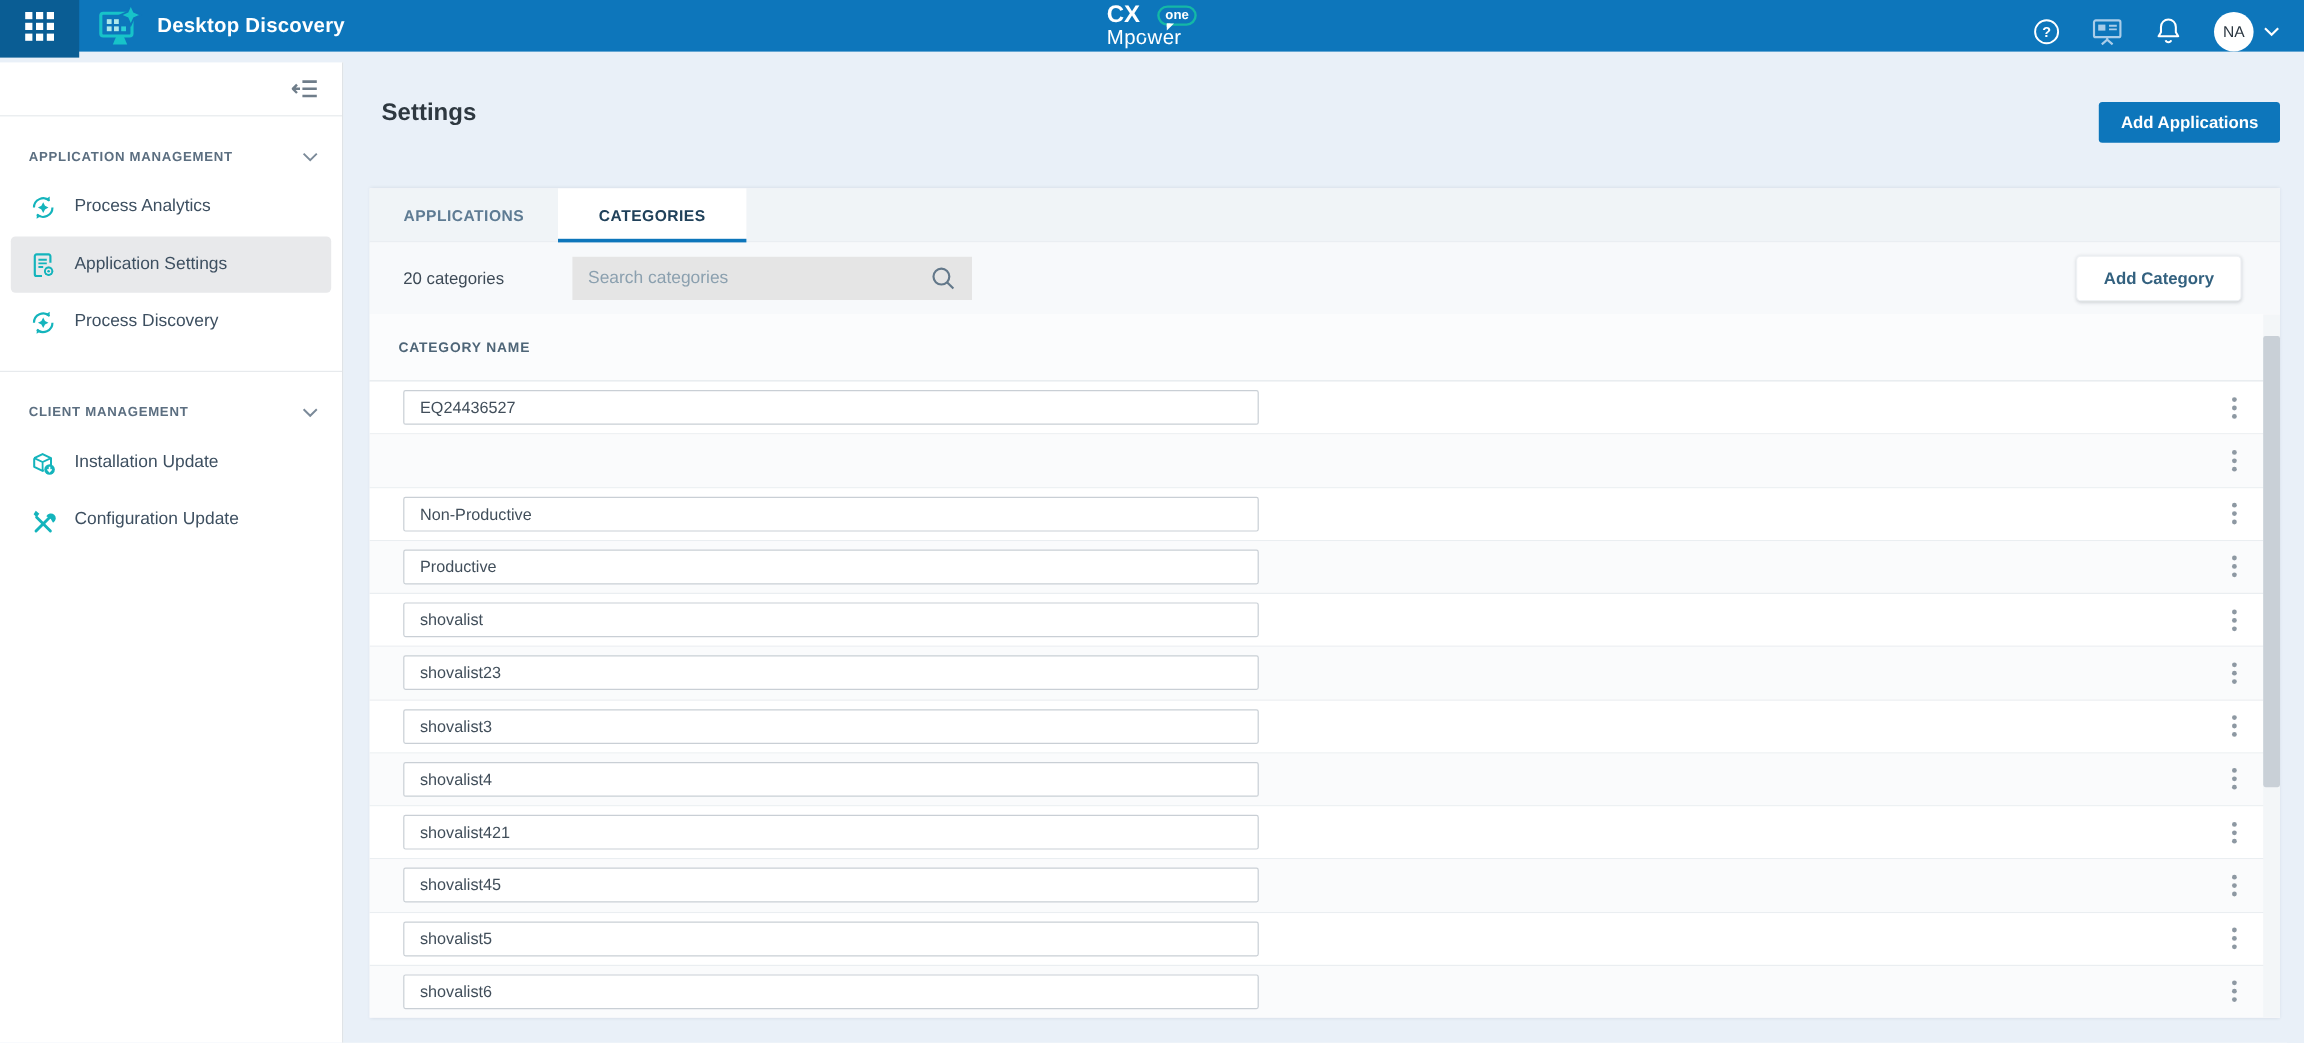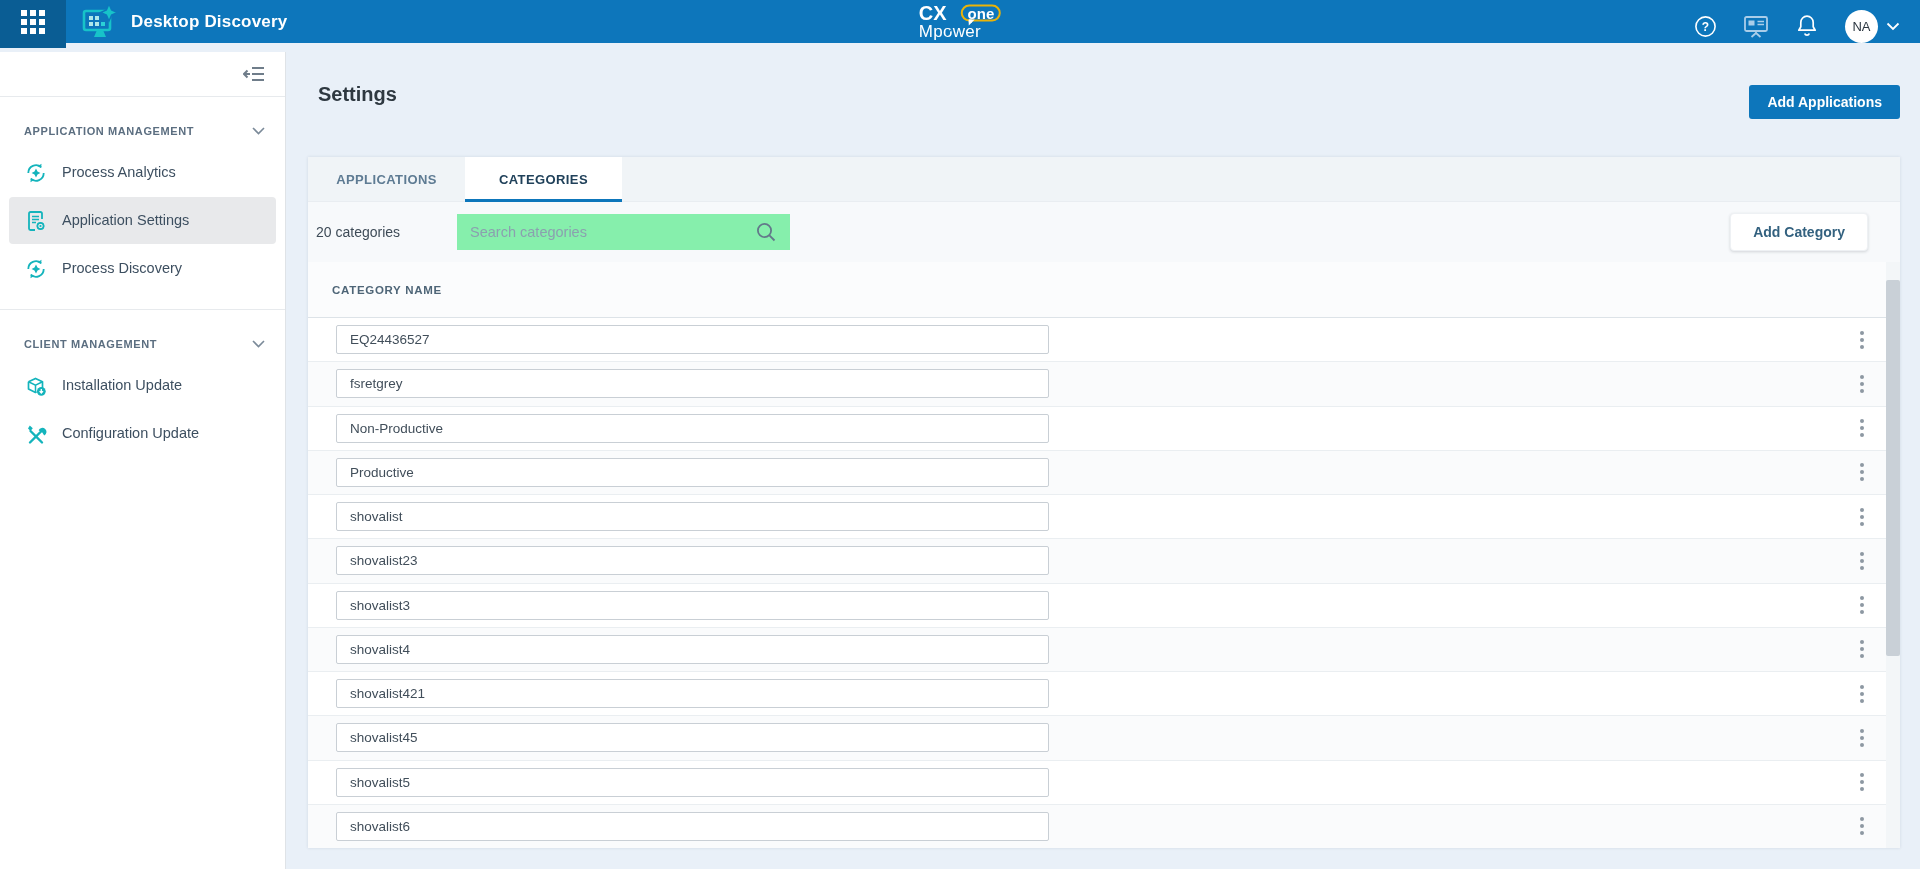--- a/index.html
+++ b/index.html
@@ -10,21 +10,21 @@
   
   .topbar { position:absolute; top:0; left:0; width:1920px; height:43px; background:#0d76bb; display:flex; align-items:center; z-index:10; }
   .launcher { width:66px; height:52px; background:#0a5d94; display:flex; align-items:center; justify-content:center; cursor:pointer; }
   .grid9 { display:grid; grid-template-columns:repeat(3,6px); grid-gap:3px; }
   .grid9 i { width:6px; height:6px; background:#fff; }
   .product { display:flex; align-items:center; gap:12px; margin-left:15px; }
   .app-title { color:#fff; font-size:17px; font-weight:700; letter-spacing:.2px; }
 
   .logo { position:absolute; left:50%; top:50%; transform:translate(-50%,-50%); color:#fff; }
   .logo-l1 { display:flex; align-items:center; font-size:20px; font-weight:700; line-height:19px; }
-  .logo-one { font-size:15px; font-weight:700; border:2px solid #eab308; border-radius:11px; padding:0 5px; margin-left:14px; line-height:13px; position:relative; }
+  .logo-one { font-size:11px; font-weight:700; border:2px solid #14b8a6; border-radius:11px; padding:0 5px; margin-left:14px; line-height:13px; position:relative; }
   .logo-one::after { content:''; position:absolute; left:6px; bottom:-6px; border:3px solid transparent; border-top-color:#fff; border-left-color:#fff; }
   .logo-l2 { font-size:17px; font-weight:400; line-height:18px; letter-spacing:.3px; }
   .robot-o { position:relative; display:inline-block; }
   .robot-o::before { content:''; position:absolute; top:7.5px; left:2.5px; width:2px; height:2px; border-radius:50%; background:#0d76bb; box-shadow:4px 0 0 #0d76bb; }
 
   .top-actions { position:absolute; right:20px; top:0; height:52px; display:flex; align-items:center; gap:26px; }
   .icon-btn { cursor:pointer; display:flex; align-items:center; }
   .avatar-wrap { display:flex; align-items:center; gap:8px; cursor:pointer; }
   .avatar { width:33px; height:33px; border-radius:50%; background:#fff; display:flex; align-items:center; justify-content:center; font-size:13px; font-weight:400; color:#2b3640; }
 
@@ -42,23 +42,23 @@
   .main { position:absolute; left:287px; top:52px; right:0; bottom:0; }
   .page-title { position:absolute; left:31px; top:31px; font-size:20px; font-weight:700; color:#2e3840; }
   .add-apps-btn { position:absolute; right:20px; top:33px; height:34px; padding:0 18px; background:#0d76bb; border:none; border-radius:3px; color:#fff; font-family:"Liberation Sans",sans-serif; font-size:14px; font-weight:700; cursor:pointer; }
 
   .panel { position:absolute; left:21px; right:20px; top:105px; bottom:21px; background:#fdfdfe; box-shadow:0 0 3px rgba(30,50,70,.12); display:flex; flex-direction:column; }
   .tabbar { height:45px; background:#f0f4f7; display:flex; border-bottom:1px solid #e9edf1; flex:none; }
   .tab { width:157px; display:flex; align-items:center; justify-content:center; font-size:13px; font-weight:700; letter-spacing:.4px; color:#5e7b93; cursor:pointer; position:relative; }
   .tab.active { background:#fff; color:#20415a; }
   .tab.active::after { content:''; position:absolute; left:0; right:0; bottom:-1px; height:3px; background:#0d76bb; }
 
-  .toolbar { height:60px; background:#f7f9fb; display:flex; align-items:center; padding:0 32px 0 8px; flex:none; }
+  .toolbar { height:60px; background:#f7f9fb; display:flex; align-items:center; padding:0 32px 0 28px; flex:none; }
   .count-label { font-size:14px; color:#3e4b57; }
-  .searchbox { margin-left:57px; width:333px; height:36px; background:#86efac; display:flex; align-items:center; padding:0 13px; }
+  .searchbox { margin-left:57px; width:333px; height:36px; background:#e5e5e5; display:flex; align-items:center; padding:0 13px; }
   .searchbox input { flex:1; border:none; outline:none; font-family:"Liberation Sans",sans-serif; font-size:14.5px; color:#43505c; background:transparent; }
   .searchbox input::placeholder { color:#8ba0af; }
   .add-cat-btn { margin-left:auto; height:38px; padding:0 22px; background:#fff; border:1px solid #eef1f4; border-radius:4px; box-shadow:0 1px 3px rgba(40,50,60,.18); font-family:"Liberation Sans",sans-serif; font-size:14px; font-weight:700; color:#33617f; cursor:pointer; }
 
   .table-head { height:56px; display:flex; align-items:center; padding-left:24px; border-bottom:1px solid #dde3e8; background:#fbfcfd; flex:none; }
   .col-header { font-size:11.5px; font-weight:700; color:#4e6577; letter-spacing:.7px; }
 
   .rows { flex:1; display:flex; flex-direction:column; }
   .cat-row { flex:1; display:flex; align-items:center; padding-left:28px; border-bottom:1px solid #eaeef1; background:#fff; position:relative; }
   .cat-row:nth-child(even) { background:#fafbfc; }
@@ -259,21 +259,20 @@
       <span class="col-header">CATEGORY NAME</span>
     </div>
 
     <div class="rows">
   <div class="cat-row">
     <input class="cat-input" type="text" value="EQ24436527" style="">
     <div class="kebab"></div>
   </div>
 
   <div class="cat-row">
-    <input class="cat-input" type="text" value="fsretgrey" style="">
     <div class="kebab"></div>
   </div>
 
   <div class="cat-row">
     <input class="cat-input" type="text" value="Non-Productive" style="">
     <div class="kebab"></div>
   </div>
 
   <div class="cat-row">
     <input class="cat-input" type="text" value="Productive" style="">

